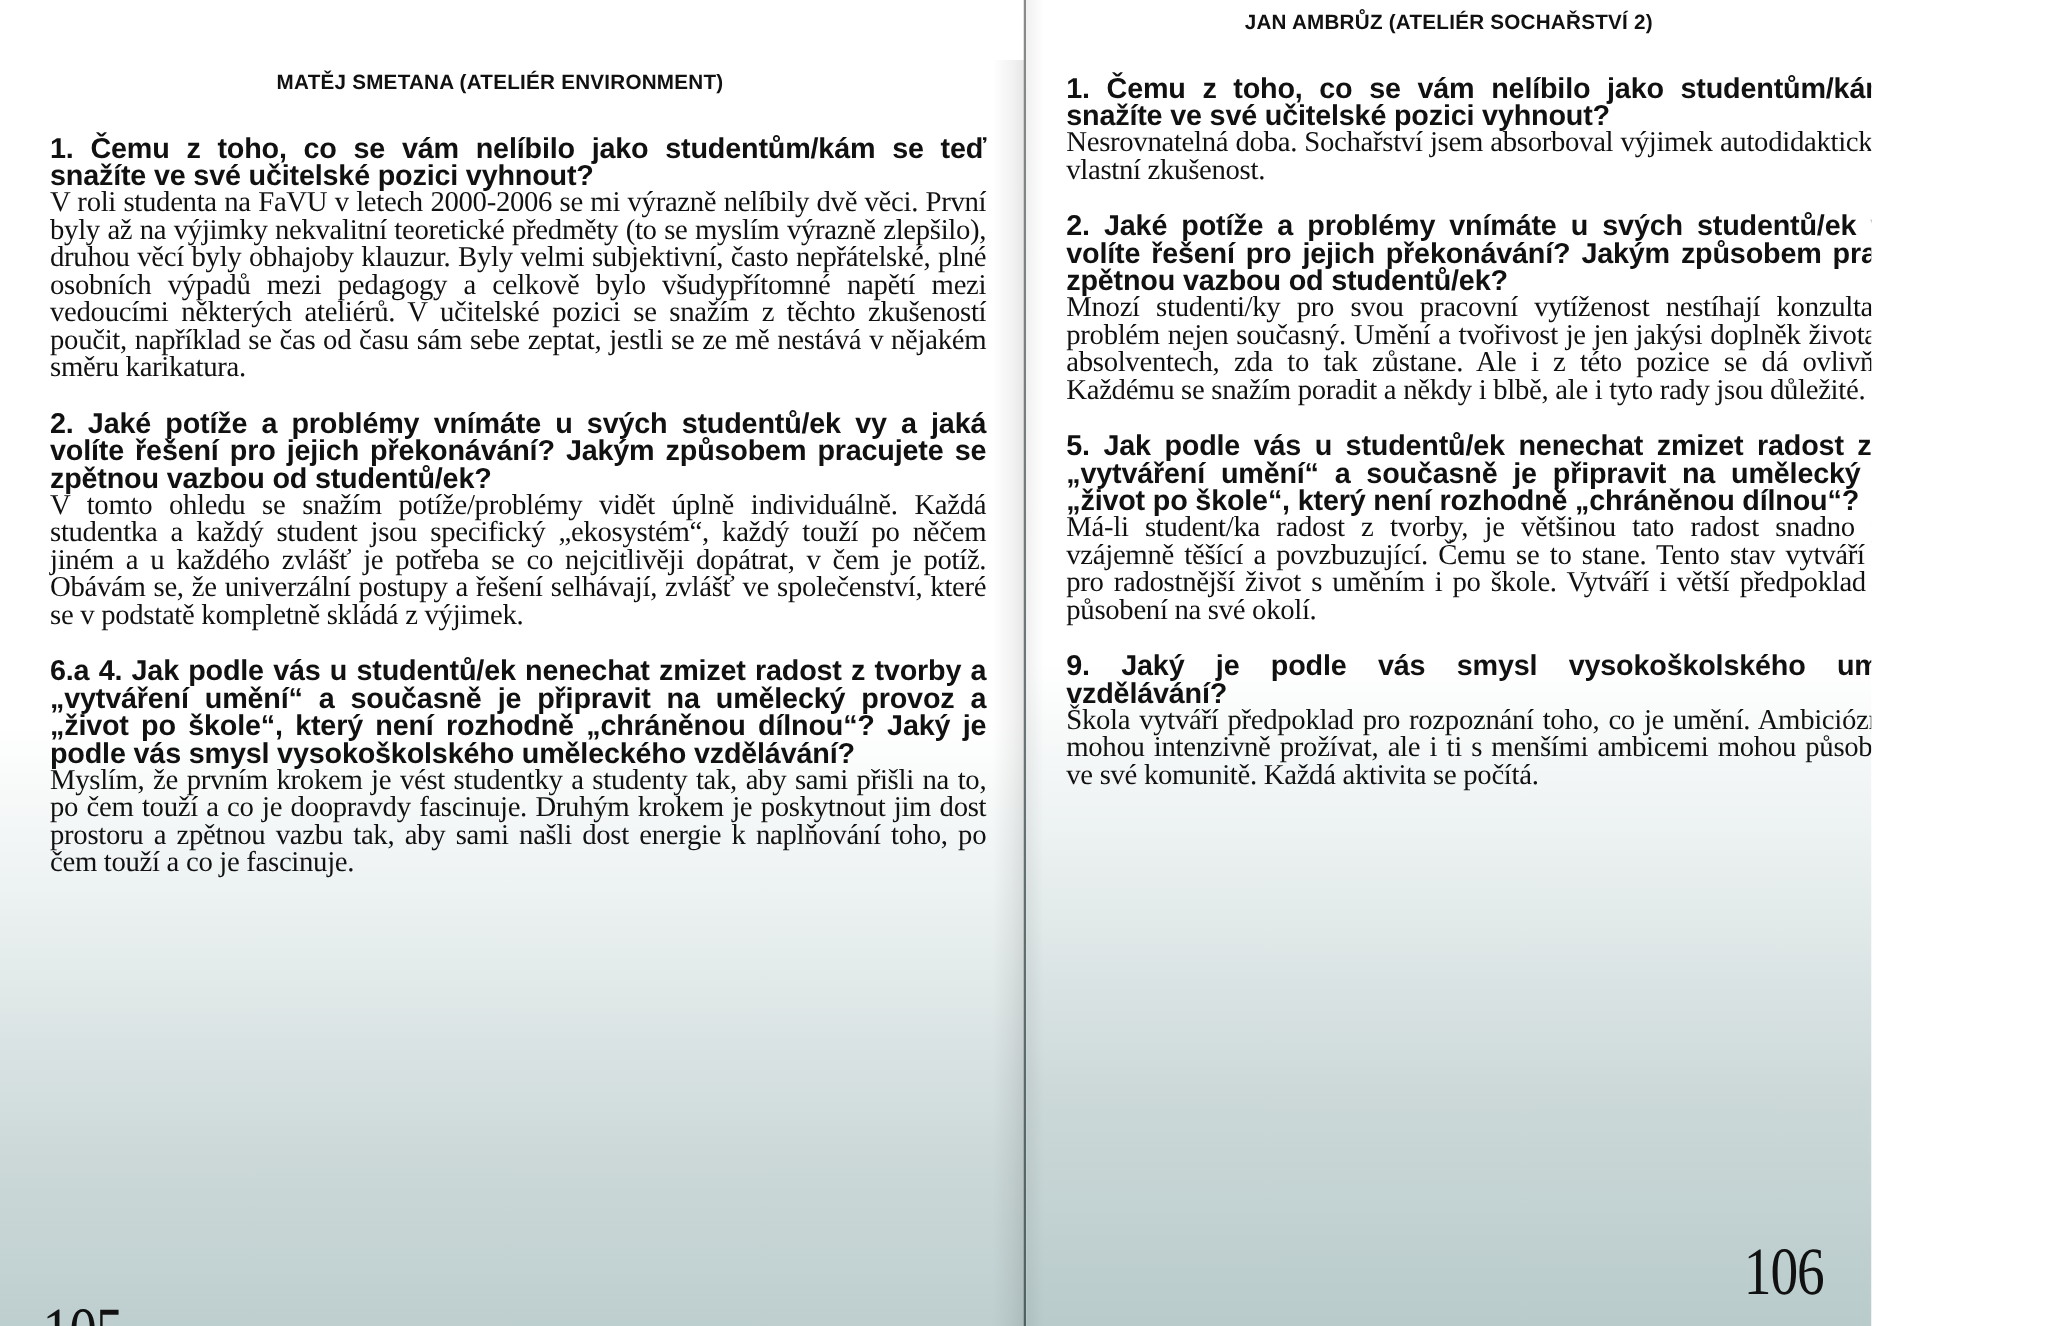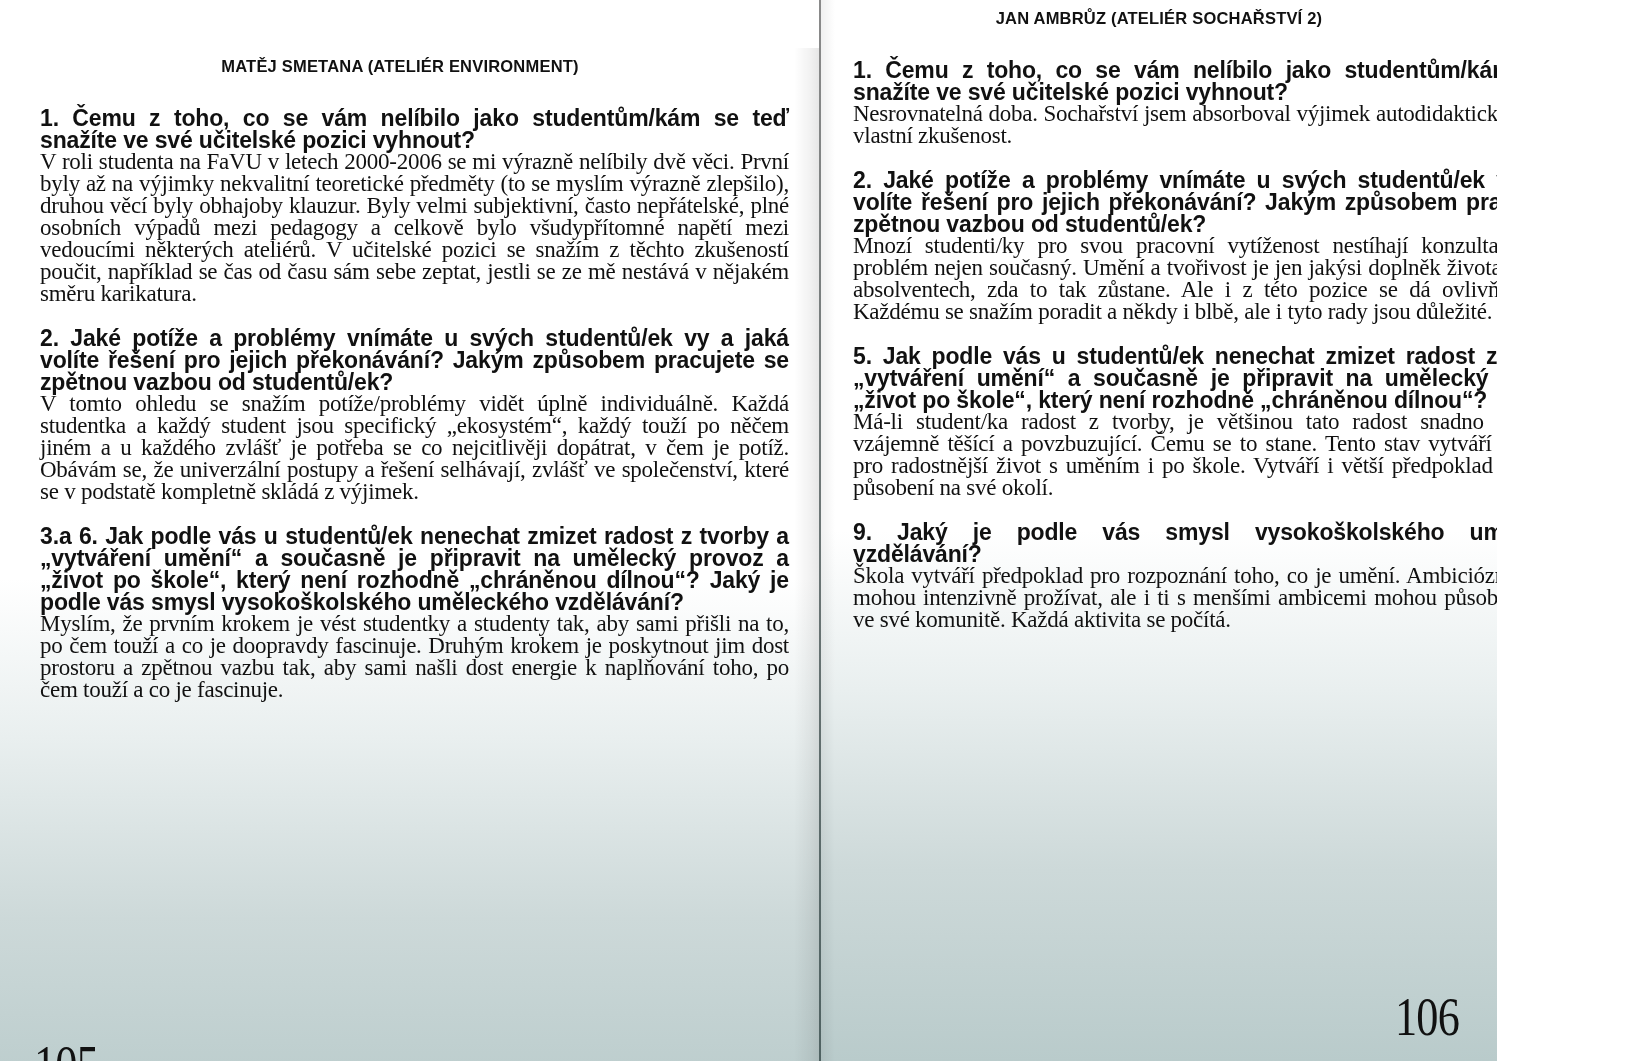--- a/index.html
+++ b/index.html
@@ -60,21 +60,21 @@
     <div class="content">
       <div class="qa">
         <div class="q">1. Čemu z toho, co se vám nelíbilo jako studentům/kám se teď snažíte ve své učitelské pozici vyhnout?</div>
         <div class="a">V roli studenta na FaVU v letech 2000-2006 se mi výrazně nelíbily dvě věci. První byly až na výjimky nekvalitní teoretické předměty (to se myslím výrazně zlepšilo), druhou věcí byly obhajoby klauzur. Byly velmi subjektivní, často nepřátelské, plné osobních výpadů mezi pedagogy a celkově bylo všudypřítomné napětí mezi vedoucími některých ateliérů. V učitelské pozici se snažím z těchto zkušeností poučit, například se čas od času sám sebe zeptat, jestli se ze mě nestává v nějakém směru karikatura.</div>
       </div>
       <div class="qa">
         <div class="q">2. Jaké potíže a problémy vnímáte u svých studentů/ek vy a jaká volíte řešení pro jejich překonávání? Jakým způsobem pracujete se zpětnou vazbou od studentů/ek?</div>
         <div class="a">V tomto ohledu se snažím potíže/problémy vidět úplně individuálně. Každá studentka a každý student jsou specifický „ekosystém“, každý touží po něčem jiném a u každého zvlášť je potřeba se co nejcitlivěji dopátrat, v čem je potíž. Obávám se, že univerzální postupy a řešení selhávají, zvlášť ve společenství, které se v podstatě kompletně skládá z výjimek.</div>
       </div>
       <div class="qa">
-        <div class="q">3.a 6. Jak podle vás u studentů/ek nenechat zmizet radost z tvorby a „vytváření umění“ a současně je připravit na umělecký provoz a „život po škole“, který není rozhodně „chráněnou dílnou“? Jaký je podle vás smysl vysokoškolského uměleckého vzdělávání?</div>
+        <div class="q">6.a 4. Jak podle vás u studentů/ek nenechat zmizet radost z tvorby a „vytváření umění“ a současně je připravit na umělecký provoz a „život po škole“, který není rozhodně „chráněnou dílnou“? Jaký je podle vás smysl vysokoškolského uměleckého vzdělávání?</div>
         <div class="a">Myslím, že prvním krokem je vést studentky a studenty tak, aby sami přišli na to, po čem touží a co je doopravdy fascinuje. Druhým krokem je poskytnout jim dost prostoru a zpětnou vazbu tak, aby sami našli dost energie k naplňování toho, po čem touží a co je fascinuje.</div>
       </div>
     </div>
     <div class="page-number">105</div>
   </div>
 
   <div class="spine"></div>
 
   <div class="page page-right">
     <div class="author">JAN AMBRŮZ (ATELIÉR SOCHAŘSTVÍ 2)</div>

